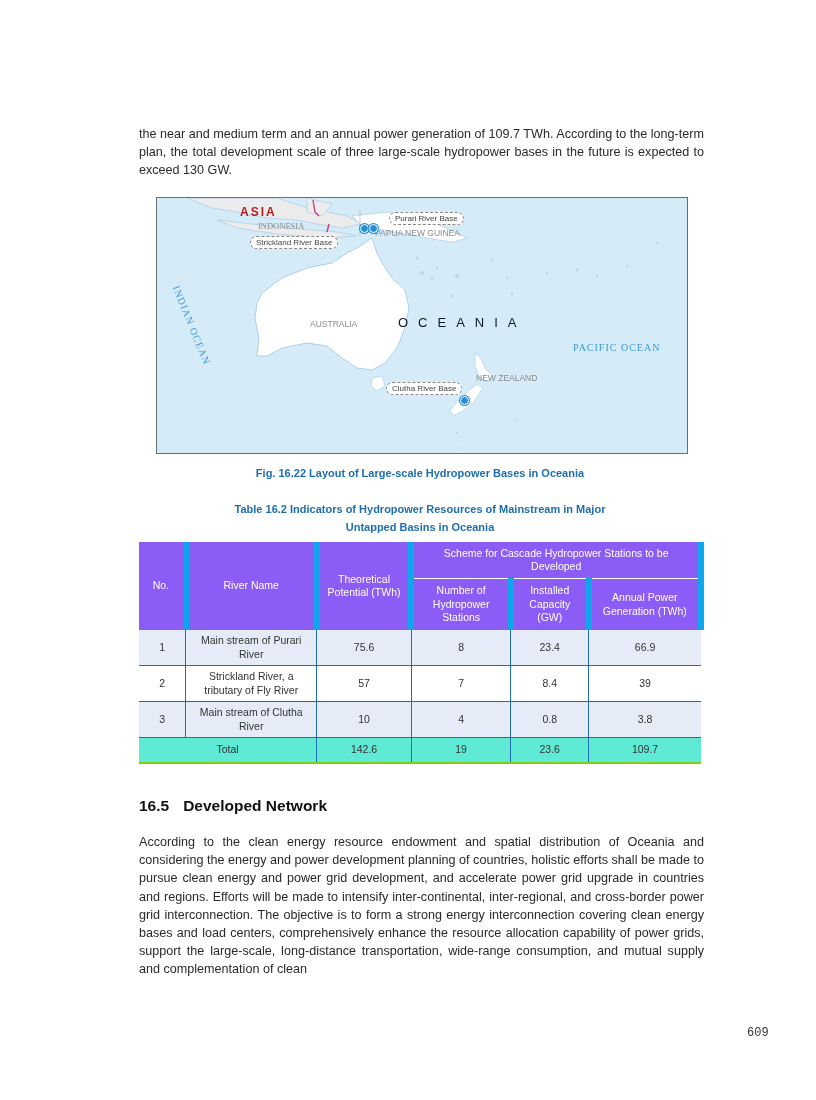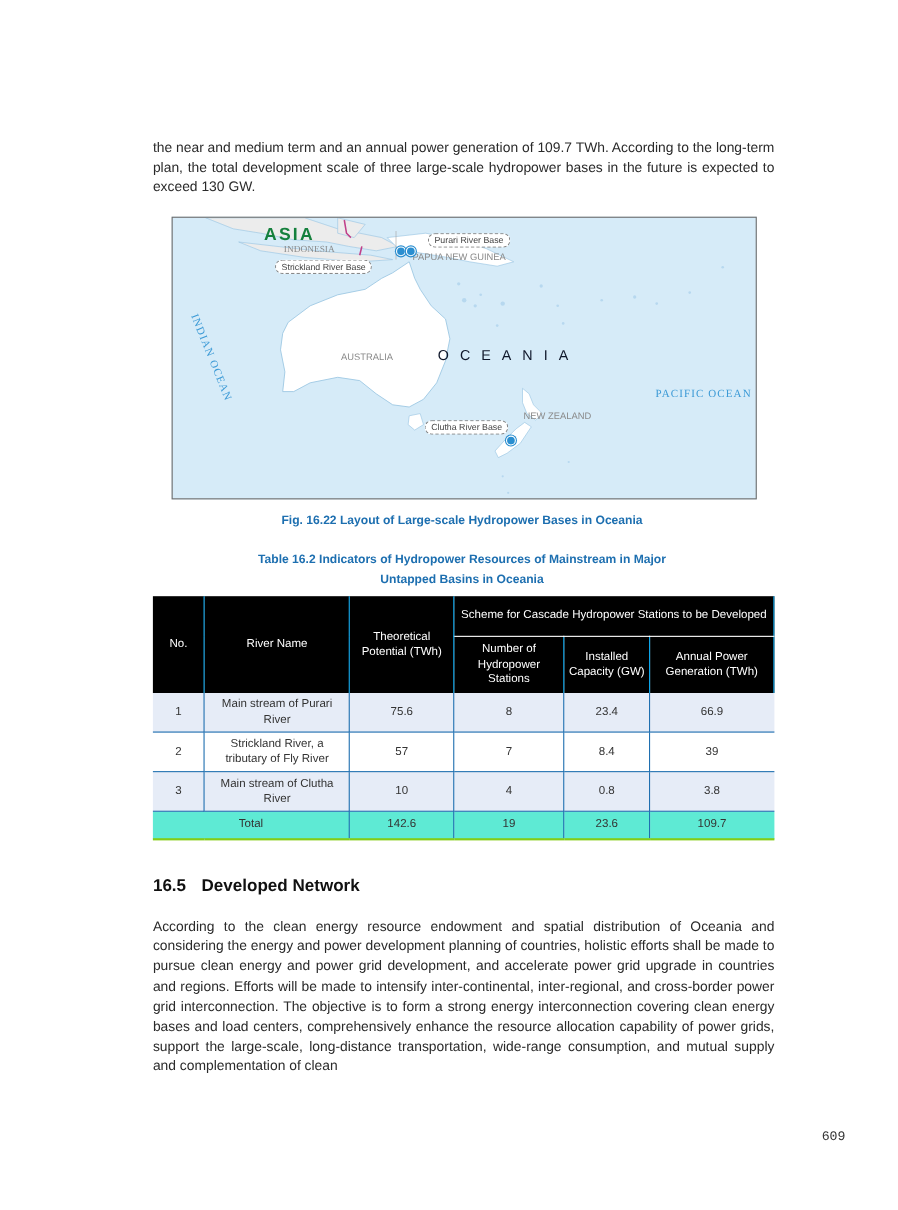--- a/index.html
+++ b/index.html
@@ -16,21 +16,21 @@
   #para-top { top: 125px; }
   #para-bottom { top: 833px; }
 
   
   .map {
     position: absolute; left: 156px; top: 197px; width: 530px; height: 255px;
     border: 1px solid #6d6d6d; background: #d6ebf8; overflow: hidden;
   }
   .map svg { position: absolute; left: 0; top: 0; }
   .map-label { position: absolute; white-space: nowrap; }
-  .lbl-continent { font-size: 16px; letter-spacing: 2px; color: #15803d; font-weight: bold; }
+  .lbl-continent { font-size: 12px; letter-spacing: 2px; color: #b91c1c; font-weight: bold; }
   .lbl-country { font-size: 8.5px; color: #8a8a8a; }
   .lbl-ocean { font-size: 10px; color: #3c9ad6; font-family: "Liberation Serif", serif; letter-spacing: 1px; }
   .lbl-oceania { font-size: 13px; letter-spacing: 10px; color: #0f172a; }
   .base-tag {
     font-size: 8px; color: #444; background: #fff; border: 1px dashed #888;
     border-radius: 8px; padding: 1px 5px; cursor: pointer;
   }
   .station-dot {
     position: absolute; width: 7px; height: 7px; border-radius: 50%;
     background: #2a8ed0; border: 1.5px solid #fff; box-shadow: 0 0 0 1px #2a8ed0;
@@ -41,22 +41,22 @@
     font-size: 11px; font-weight: bold; color: #1d6fb0; line-height: 18px;
   }
   #fig-caption { top: 464px; left: 12px; }
   #table-caption { top: 500px; left: 12px; }
 
   table.data {
     position: absolute; left: 139px; top: 542px; width: 565px;
     border-collapse: collapse; font-size: 10.5px; color: #333;
   }
   table.data th {
-    background: #000000; color: #fff; font-weight: normal; text-align: center;
-    border-left: 1px solid #fff; border-right: 1px solid #0ea5e9; line-height: 13.5px;
+    background: #8b5cf6; color: #fff; font-weight: normal; text-align: center;
+    border-left: 1px solid #fff; border-right: 6px solid #0ea5e9; line-height: 13.5px;
     padding: 0 3px;
   }
   table.data th:first-child { border-left: none; }
   table.data tr.hdr1 th.span { border-bottom: 1px solid #fff; height: 36px; }
   table.data tr.hdr2 th { height: 51px; }
   table.data td {
     text-align: center; border: 1px solid #1f6fb0; border-top: none; line-height: 13.5px;
     height: 35px; padding: 0 3px;
   }
   table.data td:first-child { border-left: none; }
@@ -115,21 +115,21 @@
         <circle cx="305" cy="250" r="1"></circle>
     </g>
   </svg>
 
   <span class="map-label lbl-continent" style="left:83px; top:7px;">ASIA</span>
   <span class="map-label lbl-country" style="left:101px; top:23px;font-family:Liberation Serif, serif;">INDONESIA</span>
   <span class="map-label lbl-country" style="left:218px; top:30px;">PAPUA NEW GUINEA</span>
   <span class="map-label lbl-country" style="left:153px; top:107px;margin-top:14px;">AUSTRALIA</span>
   <span class="map-label lbl-oceania" style="left:241px; top:117px;">OCEANIA</span>
   <span class="map-label lbl-country" style="left:319px; top:175px;">NEW ZEALAND</span>
-  <span class="map-label lbl-ocean" style="left:439px; top:144px;margin-top:11px;">PACIFIC OCEAN</span>
+  <span class="map-label lbl-ocean" style="left:416px; top:144px;">PACIFIC OCEAN</span>
   <span class="map-label lbl-ocean" style="left:0px; top:120px; transform: rotate(68deg); transform-origin: left top; left:24px; top:86px;">INDIAN OCEAN</span>
 
   <span class="map-label base-tag" style="left:232px; top:14px;">Purari River Base</span>
   <span class="map-label base-tag" style="left:93px; top:38px;">Strickland River Base</span>
   <span class="map-label base-tag" style="left:229px; top:184px;">Clutha River Base</span>
 
   <span class="station-dot" style="left:203px; top:26px;"></span>
   <span class="station-dot" style="left:212px; top:26px;"></span>
   <span class="station-dot" style="left:303px; top:198px;"></span>
 </div>

